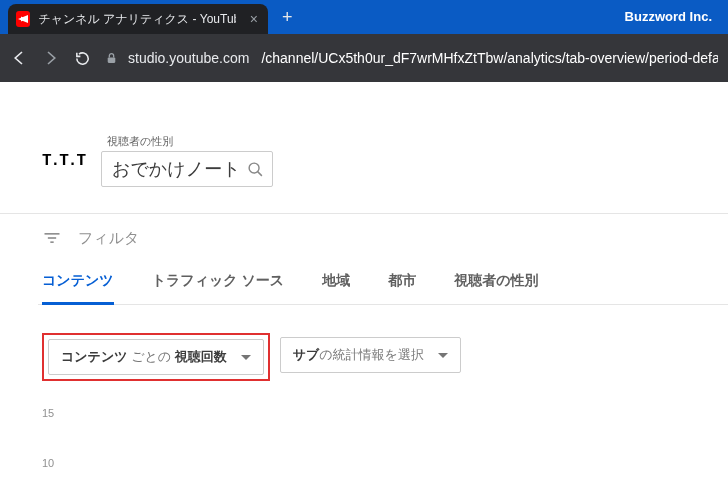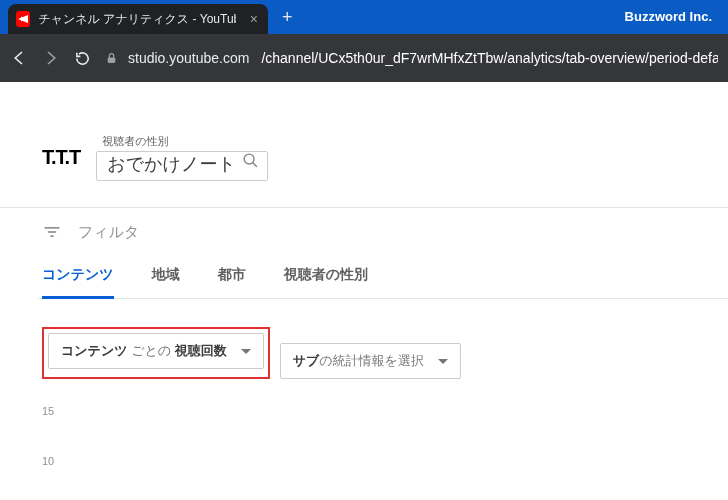--- a/index.html
+++ b/index.html
@@ -14,24 +14,24 @@
   .titlebar-right { margin-left: auto; color: #fff; font-size: 13px; font-weight: 600; padding: 0 16px 10px 0; }
   .addrrow { background: #35363a; height: 48px; display: flex; align-items: center; padding: 0 10px; gap: 14px; }
   .nav-ico { color: #9aa0a6; display: flex; align-items: center; }
   .nav-ico.enabled { color: #e8eaed; }
   .url { display: flex; align-items: center; font-size: 14px; overflow: hidden; }
   .lock { color: #9aa0a6; margin-right: 10px; display:flex; }
   .url-host { color: #e8eaed; }
   .url-path { color: #ffffff; white-space: nowrap; padding-left: 12px; }
   .page { background: #fff; padding: 52px 0 0 42px; }
   .header-row { display: flex; align-items: center; gap: 16px; }
-  .logo { font-family: Liberation Sans, sans-serif; font-weight: 700; font-size: 20px; letter-spacing: -1px; }
+  .logo { font-family: Liberation Mono, monospace; font-weight: 700; font-size: 16px; letter-spacing: -1px; }
   .ch-block {}
   .ch-label { font-size: 11px; color: #606060; margin: 0 0 2px 6px; }
-  .ch-field { border: 1px solid #ccc; border-radius: 2px; height: 30px; display: flex; padding: 0 8px 0 10px; gap: 6px; }
+  .ch-field { border: 1px solid #ccc; border-radius: 2px; height: 36px; display: flex; align-items: center; padding: 0 8px 0 10px; gap: 6px; }
   .ch-field span { font-size: 18px; color: #3c3c3c; }
   .sep { border-top: 1px solid #e5e5e5; margin: 26px 0 0 -42px; }
   .filter-row { display: flex; align-items: center; gap: 16px; padding: 14px 0 14px 0; color: #909090; }
   .filter-row .txt { font-size: 15px; }
   .tabsrow { display: flex; gap: 38px; border-bottom: 1px solid #e5e5e5; margin-left: -4px; padding-left: 4px;}
   .tabitem { font-size: 14px; font-weight: 600; color: #606060; padding: 10px 0 12px 0; white-space: nowrap; cursor: pointer; }
   .tabitem.active { color: #065fd4; border-bottom: 3px solid #065fd4; margin-bottom: -1px; }
   .selectors { display: flex; margin-top: 28px; gap: 10px; }
   .hlbox { border: 2px solid #e03030; padding: 4px; }
   .dd { border: 1px solid #ccc; border-radius: 2px; height: 36px; display: flex; align-items: center; padding: 0 12px; gap: 14px; font-size: 13px; color: #3c3c3c; cursor: pointer; background:#fff; }
@@ -109,37 +109,38 @@
     <svg width="20" height="20" viewBox="0 0 24 24" stroke="#909090" stroke-width="2">
         <line x1="3" y1="7" x2="21" y2="7"></line>
         <line x1="7" y1="12" x2="17" y2="12"></line>
         <line x1="10" y1="17" x2="14" y2="17"></line>
       </svg>
     <span class="txt">フィルタ</span>
   </div>
 
   <div class="tabsrow">
     <div class="tabitem active">コンテンツ</div>
+    <div class="tabitem">トラフィック ソース</div>
     <div class="tabitem">地域</div>
     <div class="tabitem">都市</div>
     <div class="tabitem">視聴者の性別</div>
   </div>
 
   <div class="selectors">
     <div class="hlbox">
       <div class="dd">
         <span>
           <b>コンテンツ</b>
           <span class="light">ごとの</span>
           <b>視聴回数</b>
         </span>
         <span class="caret"></span>
       </div>
     </div>
-    <div class="dd" style="margin-top:16px;height:36px;">
+    <div class="dd" style="margin-top:4px;height:36px;">
       <span>
         <b>サブ</b><span class="light">の統計情報を選択</span>
       </span>
       <span class="caret"></span>
     </div>
   </div>
 
   <div class="yticks">
     <div>15</div>
     <div>10</div>

